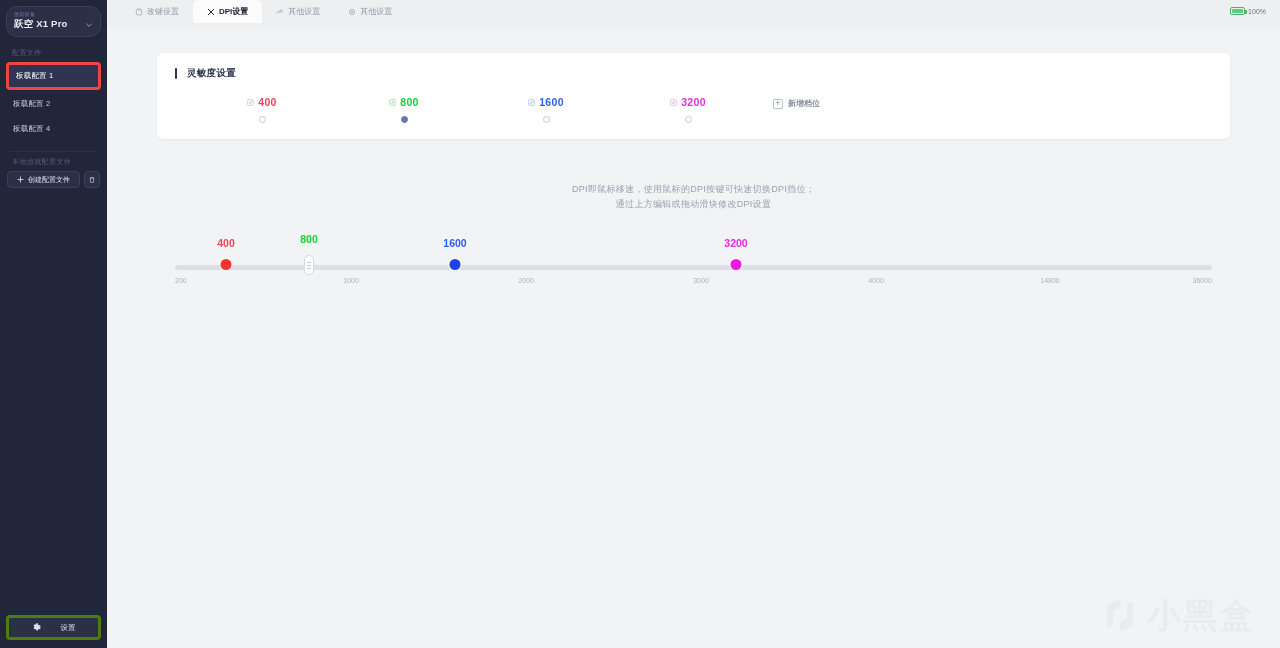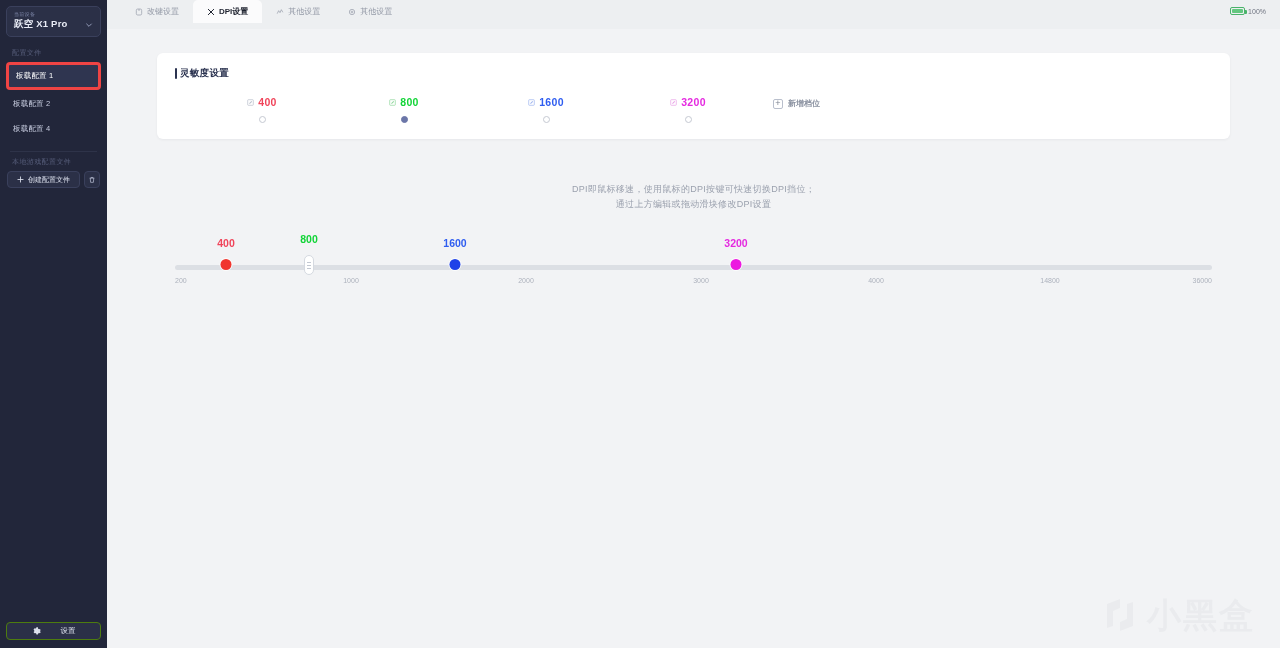--- a/index.html
+++ b/index.html
@@ -16,21 +16,21 @@
     width: 107px; height: 648px;
     background: #22263a;
     display: flex; flex-direction: column;
     padding: 6px 6px 8px 6px;
     position: relative;
     flex: 0 0 107px;
   }
   .device-select {
     background: #2b3047;
     border: 1px solid #3a405c;
-    border-radius: 5px;
+    border-radius: 11px;
     padding: 4px 7px 5px 7px;
     position: relative;
     margin-bottom: 6px;
   }
   .device-select-label {
     font-size: 5px; color: #7b84a6; letter-spacing: .3px;
     line-height: 7px;
   }
   .device-select-row { display: flex; align-items: center; justify-content: space-between; }
   .device-select-name {
@@ -62,22 +62,22 @@
     display: flex; align-items: center; justify-content: center; gap: 4px;
     color: #dfe3f0; font-size: 7px;
   }
   .icon-btn {
     width: 16px; height: 17px; background: #2b3047; border: 1px solid #3a405c;
     border-radius: 4px; display: flex; align-items: center; justify-content: center;
     color: #c3c9de;
   }
   .sidebar-spacer { flex: 1 1 auto; }
   .settings-btn {
-    background: #2b3047; border: 1px solid #4d7c0f; border-radius: 4px;
-    height: 18px; display: flex; align-items: center; justify-content: center;
+    background: #2b3047; border: 3px solid #4d7c0f; border-radius: 4px;
+    height: 25px; display: flex; align-items: center; justify-content: center;
     gap: 20px; color: #e2e6f2; font-size: 7.5px;
   }
 
   
   .main { flex: 1 1 auto; height: 648px; display: flex; flex-direction: column;
           background: #f2f3f5; position: relative; }
 
   .tabbar {
     height: 29px; background: #edeff1; display: flex; align-items: flex-start;
     padding-left: 14px; position: relative; flex: 0 0 29px;
@@ -109,21 +109,21 @@
   .content {
     flex: 1 1 auto; background: #f2f3f5; padding: 24px 50px 0 50px;
     position: relative;
   }
 
   
   .card {
     background: #ffffff; border-radius: 6px; padding: 14px 18px 16px 18px;
     box-shadow: 0 1px 3px rgba(20,25,40,.05);
   }
-  .card-title-row { display: flex; align-items: center; gap: 3px; }
+  .card-title-row { display: flex; align-items: center; gap: 10px; }
   .title-bar { width: 2px; height: 11px; background: #2b3350; border-radius: 1px; }
   .card-title { font-size: 9.5px; color: #2b3350; font-weight: bold; letter-spacing:.3px; }
 
   .dpi-row {
     display: flex; align-items: flex-start; margin-top: 16px; padding-left: 16px;
   }
   .dpi-stage { width: 142px; display: flex; flex-direction: column; align-items: center; }
   .dpi-val-row { display: flex; align-items: center; gap: 4px; }
   .edit-ic { width: 7px; height: 7px; display: inline-block; }
   .dpi-val { font-size: 10.5px; font-weight: bold; letter-spacing: .3px; }

